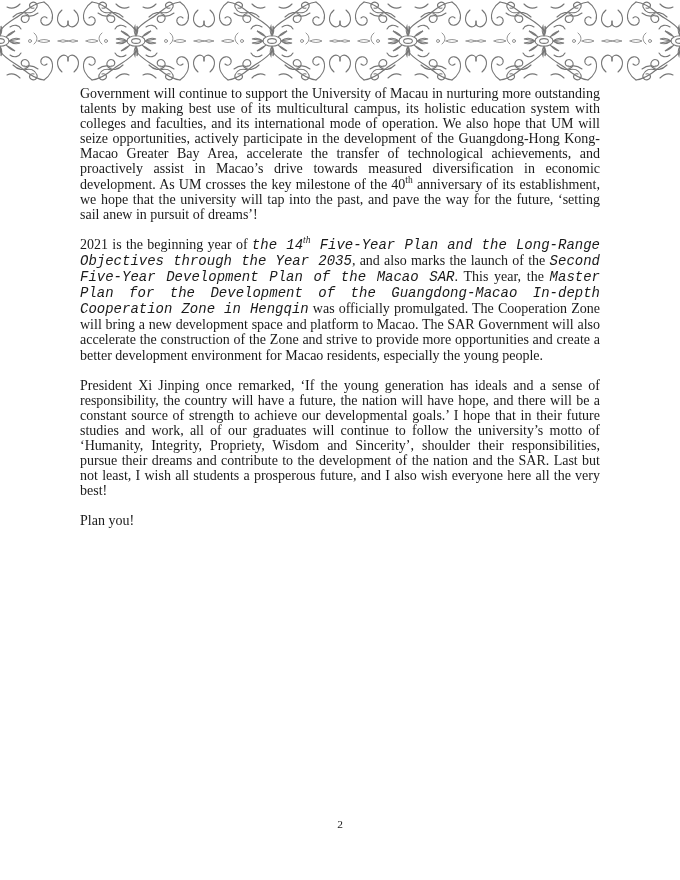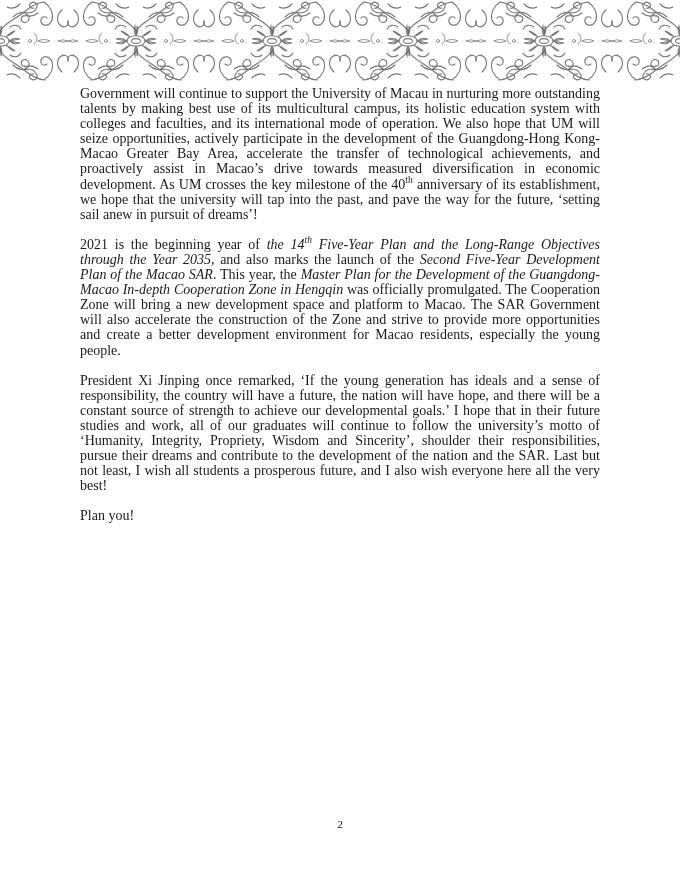--- a/index.html
+++ b/index.html
@@ -44,20 +44,21 @@
     text-justify: inter-word;
     font-size: 14px;
     line-height: 15.1px;
     hyphens: none;
   }
   .para:last-child {
     margin-bottom: 0;
   }
   .para .it {
     font-style: italic;
+    font-family: Liberation Mono, monospace;
   }
   .para sup {
     font-size: 0.68em;
     vertical-align: super;
     line-height: 0;
   }
   .para sup.it-sup {
     font-style: italic;
   }
 

